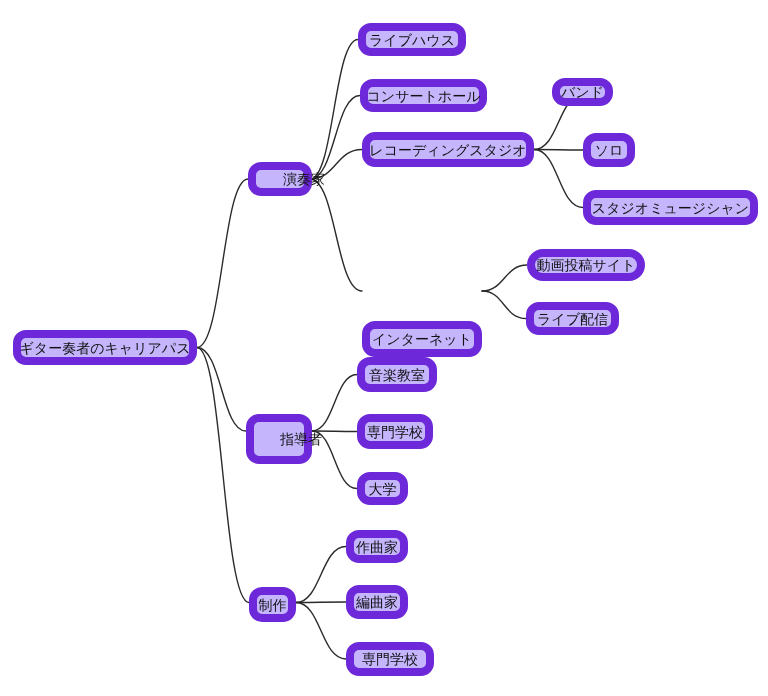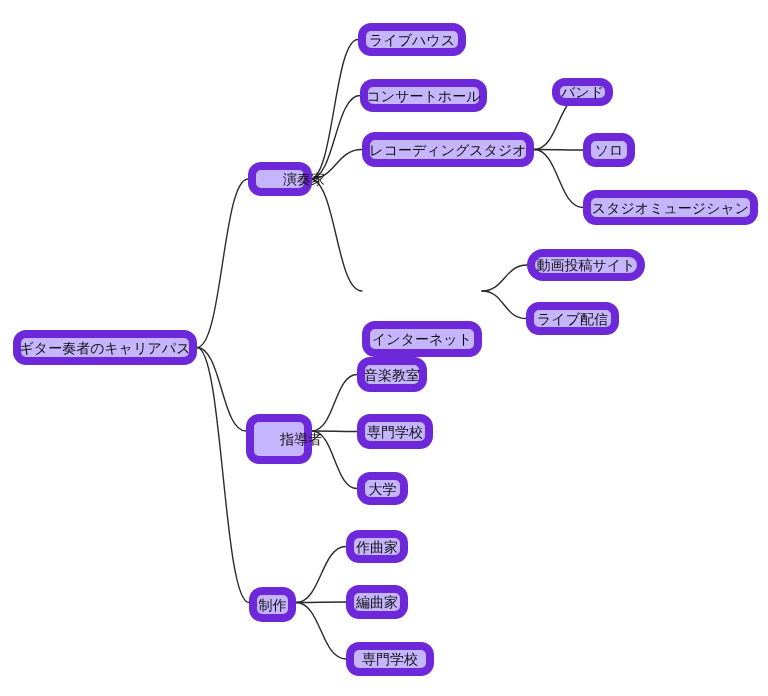--- a/index.html
+++ b/index.html
@@ -73,21 +73,21 @@
       <div class="mm-node" style="left: 358px; top: 23px; width: 108px; height: 33px;">ライブハウス</div>
       <div class="mm-node" style="left: 360px; top: 79px; width: 127px; height: 33px;">コンサートホール</div>
       <div class="mm-node" style="left: 362px; top: 132px; width: 172px; height: 35px;">レコーディングスタジオ</div>
       <div class="mm-node" style="left: 552px; top: 78px; width: 61px; height: 28px; text-align: center;">バンド</div>
       <div class="mm-node" style="left: 583px; top: 133px; width: 52px; height: 34px;">ソロ</div>
       <div class="mm-node" style="left: 583px; top: 190px; width: 175px; height: 35px;">スタジオミュージシャン</div>
       <div class="mm-node" style="left: 362px; top: 273px; width: 120px; height: 36px; margin-top: 48px;">インターネット</div>
       <div class="mm-node" style="left: 527px; top: 249px; width: 118px; height: 32px; border-radius: 16px;">動画投稿サイト</div>
       <div class="mm-node" style="left: 526px; top: 302px; width: 93px; height: 33px;">ライブ配信</div>
       <div class="mm-node" style="left: 246px; top: 414px; width: 66px; height: 50px; padding-left: 44px;">指導者</div>
-      <div class="mm-node" style="left: 357px; top: 357px; width: 70px; height: 35px;">音楽教室</div>
+      <div class="mm-node" style="left: 357px; top: 357px; width: 80px; height: 35px;">音楽教室</div>
       <div class="mm-node" style="left: 357px; top: 414px; width: 76px; height: 35px;">専門学校</div>
       <div class="mm-node" style="left: 357px; top: 472px; width: 51px; height: 33px;">大学</div>
       <div class="mm-node" style="left: 249px; top: 587px; width: 47px; height: 35px;">制作</div>
       <div class="mm-node" style="left: 346px; top: 530px; width: 62px; height: 33px;">作曲家</div>
       <div class="mm-node" style="left: 346px; top: 585px; width: 62px; height: 34px;">編曲家</div>
       <div class="mm-node" style="left: 346px; top: 642px; width: 88px; height: 34px;">専門学校</div>
     </div>
 </div>
 
 </body></html>

